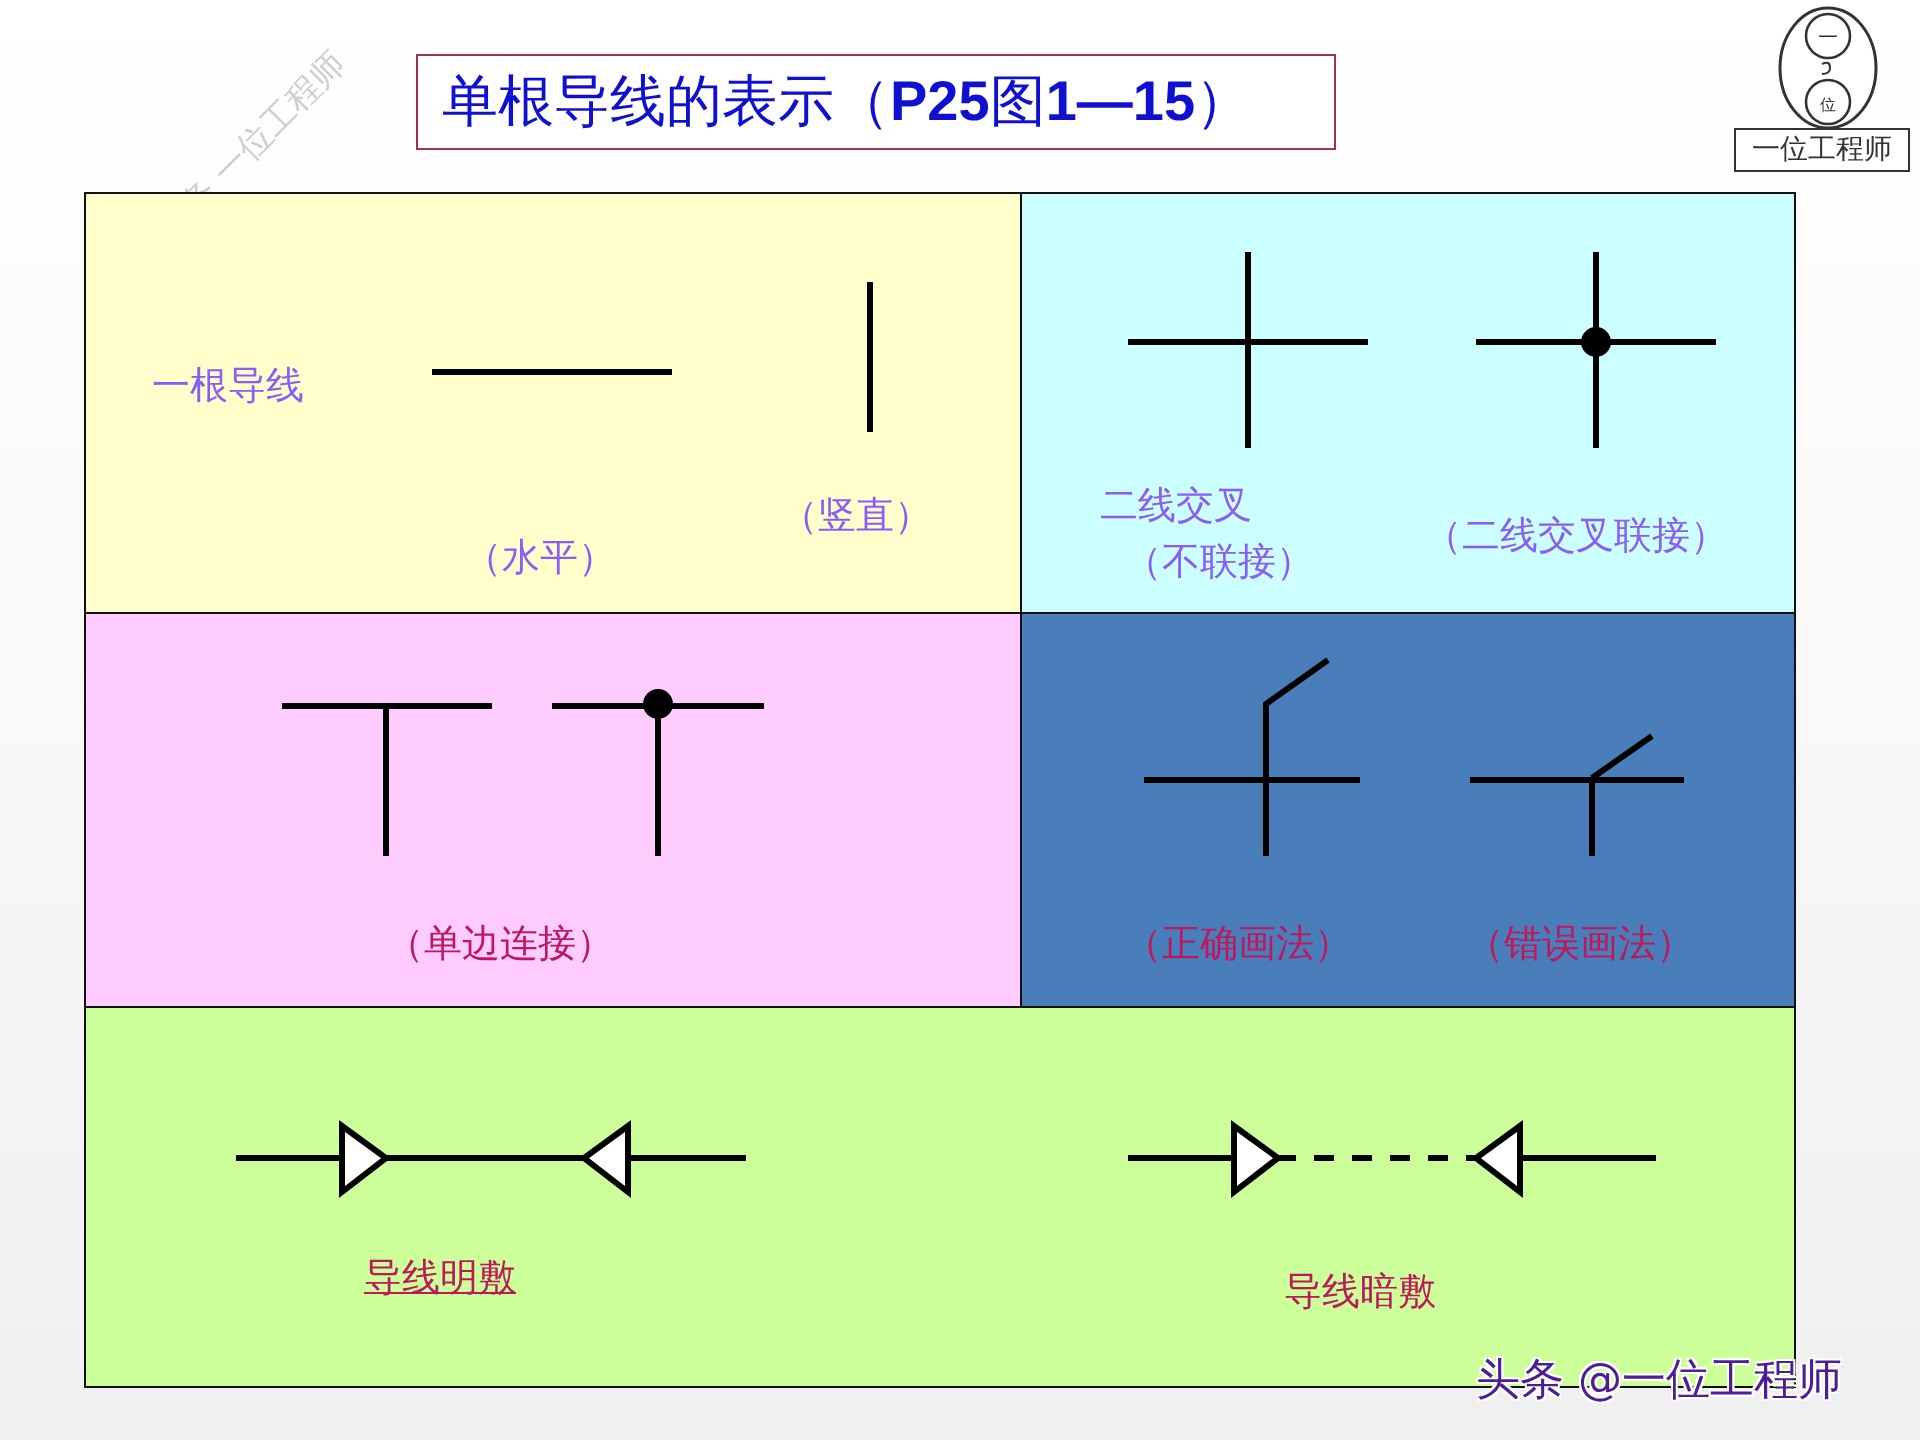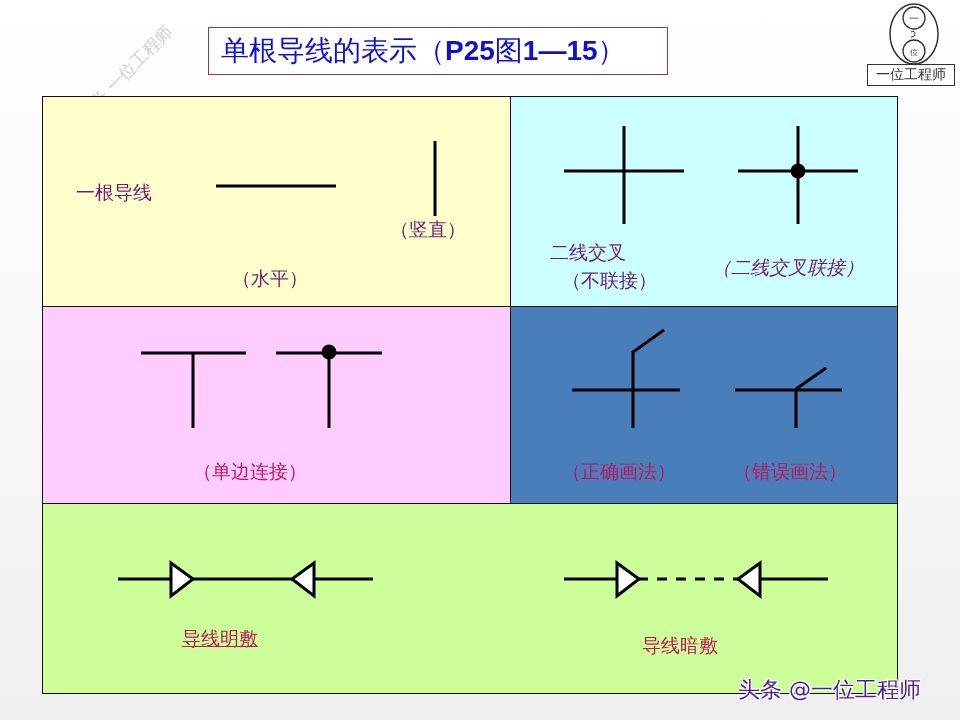--- a/index.html
+++ b/index.html
@@ -25,21 +25,21 @@
     position:absolute; left:867px; top:64px; width:88px; height:22px; box-sizing:border-box;
     border:1.5px solid #333; background:#fff; font-size:14px; color:#333;
     display:flex; align-items:center; justify-content:center; font-family:"DejaVu Serif", serif;
   }
   .panel { position:absolute; box-sizing:border-box; border:1.5px solid #111; }
   .p1 { left:42px; top:96px; width:470px; height:212px; background:#ffffcc; }
   .p2 { left:510px; top:96px; width:388px; height:212px; background:#ccffff; }
   .p3 { left:42px; top:306px; width:470px; height:199px; background:#ffccff; }
   .p4 { left:510px; top:306px; width:388px; height:199px; background:#4a7ebb; }
   .p5 { left:42px; top:503px; width:856px; height:191px; background:#ccff99; }
-  .lbl { position:absolute; color:#701a75; font-size:19px; white-space:nowrap; font-family:"DejaVu Sans", sans-serif; }
+  .lbl { position:absolute; color:#8b5cf6; font-size:19px; white-space:nowrap; font-family:"DejaVu Sans", sans-serif; }
   .lbl.red2 { color:#be185d; }
   svg.fig { position:absolute; left:0; top:0; overflow:visible; }
   .footer-mark {
     position:absolute; left:738px; top:675px; font-size:22px; color:#4c1d95;
     text-shadow: 1px 1px 0 #fff, -1px -1px 0 #fff, 1px -1px 0 #fff, -1px 1px 0 #fff;
     white-space:nowrap;
   }
 </style>
 </head>
 <body>
@@ -62,33 +62,33 @@
 </svg>
 <div class="logo-caption">一位工程师</div>
 
 <div class="panel p1"></div>
 <div class="lbl" style="left:76px; top:180px;">一根导线</div>
 <svg class="fig" width="960" height="720" style="pointer-events:none;">
   <line x1="216" y1="186" x2="336" y2="186" stroke="#000" stroke-width="3"></line>
   <line x1="435" y1="141" x2="435" y2="216" stroke="#000" stroke-width="3"></line>
 </svg>
 <div class="lbl" style="left:232px; top:233px;margin-top:33px;">（水平）</div>
-<div class="lbl" style="left:390px; top:217px;">（竖直）</div>
+<div class="lbl" style="left:390px; top:245px;">（竖直）</div>
 
 <div class="panel p2"></div>
 <svg class="fig" width="960" height="720" style="pointer-events:none;">
   <line x1="564" y1="171" x2="684" y2="171" stroke="#000" stroke-width="3"></line>
   <line x1="624" y1="126" x2="624" y2="224" stroke="#000" stroke-width="3"></line>
   <line x1="738" y1="171" x2="858" y2="171" stroke="#000" stroke-width="3"></line>
   <line x1="798" y1="126" x2="798" y2="224" stroke="#000" stroke-width="3"></line>
   <circle cx="798" cy="171" r="7.5" fill="#000"></circle>
 </svg>
 <div class="lbl" style="left:550px; top:240px;">二线交叉</div>
 <div class="lbl" style="left:562px; top:268px;">（不联接）</div>
-<div class="lbl" style="left:712px; top:255px;font-style:italic;">（二线交叉联接）</div>
+<div class="lbl" style="left:712px; top:255px;">（二线交叉联接）</div>
 
 <div class="panel p3"></div>
 <svg class="fig" width="960" height="720" style="pointer-events:none;">
   <line x1="141" y1="353" x2="246" y2="353" stroke="#000" stroke-width="3"></line>
   <line x1="193" y1="353" x2="193" y2="428" stroke="#000" stroke-width="3"></line>
   <line x1="276" y1="353" x2="382" y2="353" stroke="#000" stroke-width="3"></line>
   <line x1="329" y1="353" x2="329" y2="428" stroke="#000" stroke-width="3"></line>
   <circle cx="329" cy="352" r="7.5" fill="#000"></circle>
 </svg>
 <div class="lbl red2" style="left:193px; top:459px;">（单边连接）</div>

